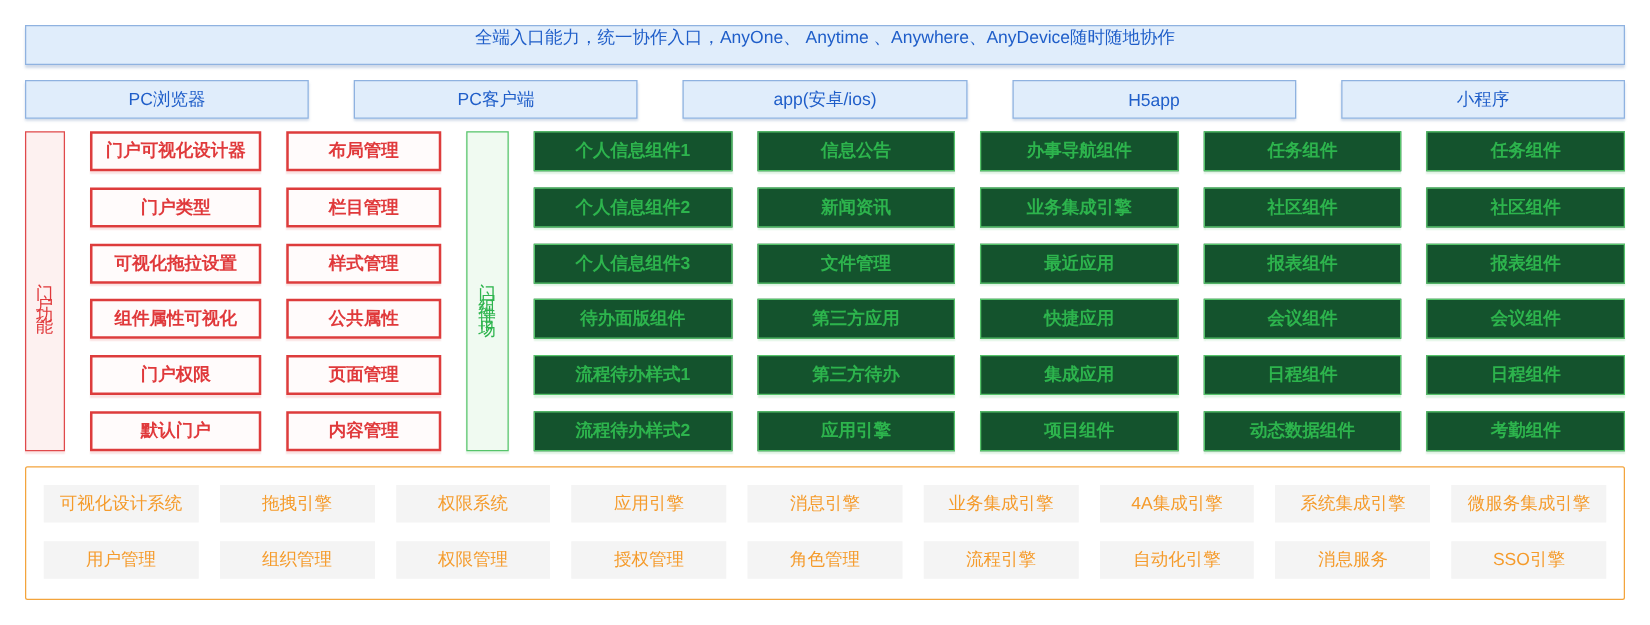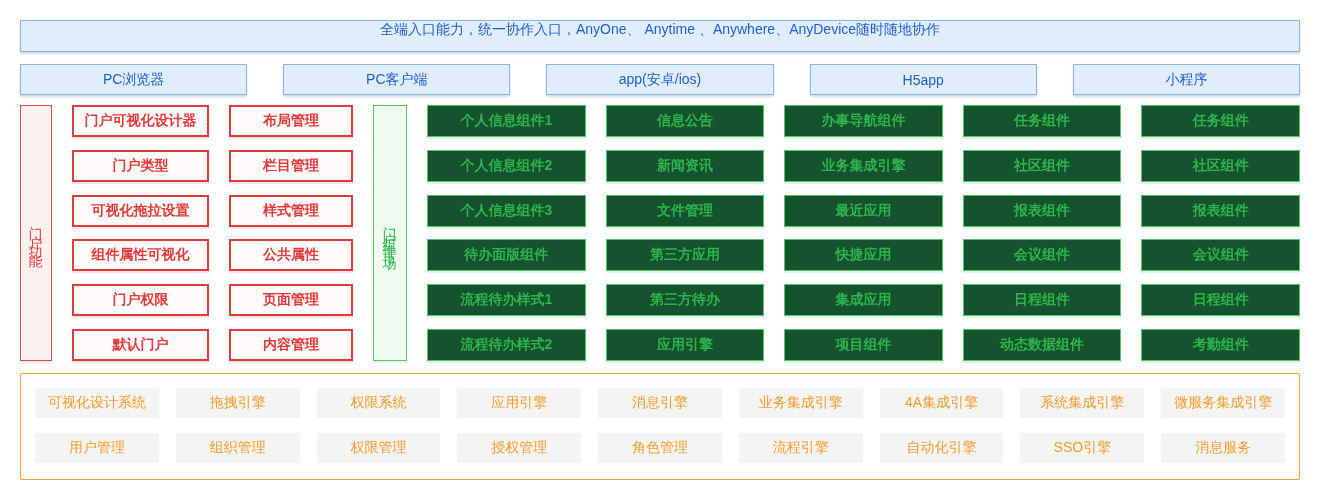--- a/index.html
+++ b/index.html
@@ -158,18 +158,18 @@
         <div class="fitem">微服务集成引擎</div>
       </div>
     <div class="brow">
         <div class="fitem">用户管理</div>
         <div class="fitem">组织管理</div>
         <div class="fitem">权限管理</div>
         <div class="fitem">授权管理</div>
         <div class="fitem">角色管理</div>
         <div class="fitem">流程引擎</div>
         <div class="fitem">自动化引擎</div>
+        <div class="fitem">消息服务</div>
         <div class="fitem">SSO引擎</div>
-        <div class="fitem">消息服务</div>
       </div>
   </div>
 
 </div>
 
 </body></html>

